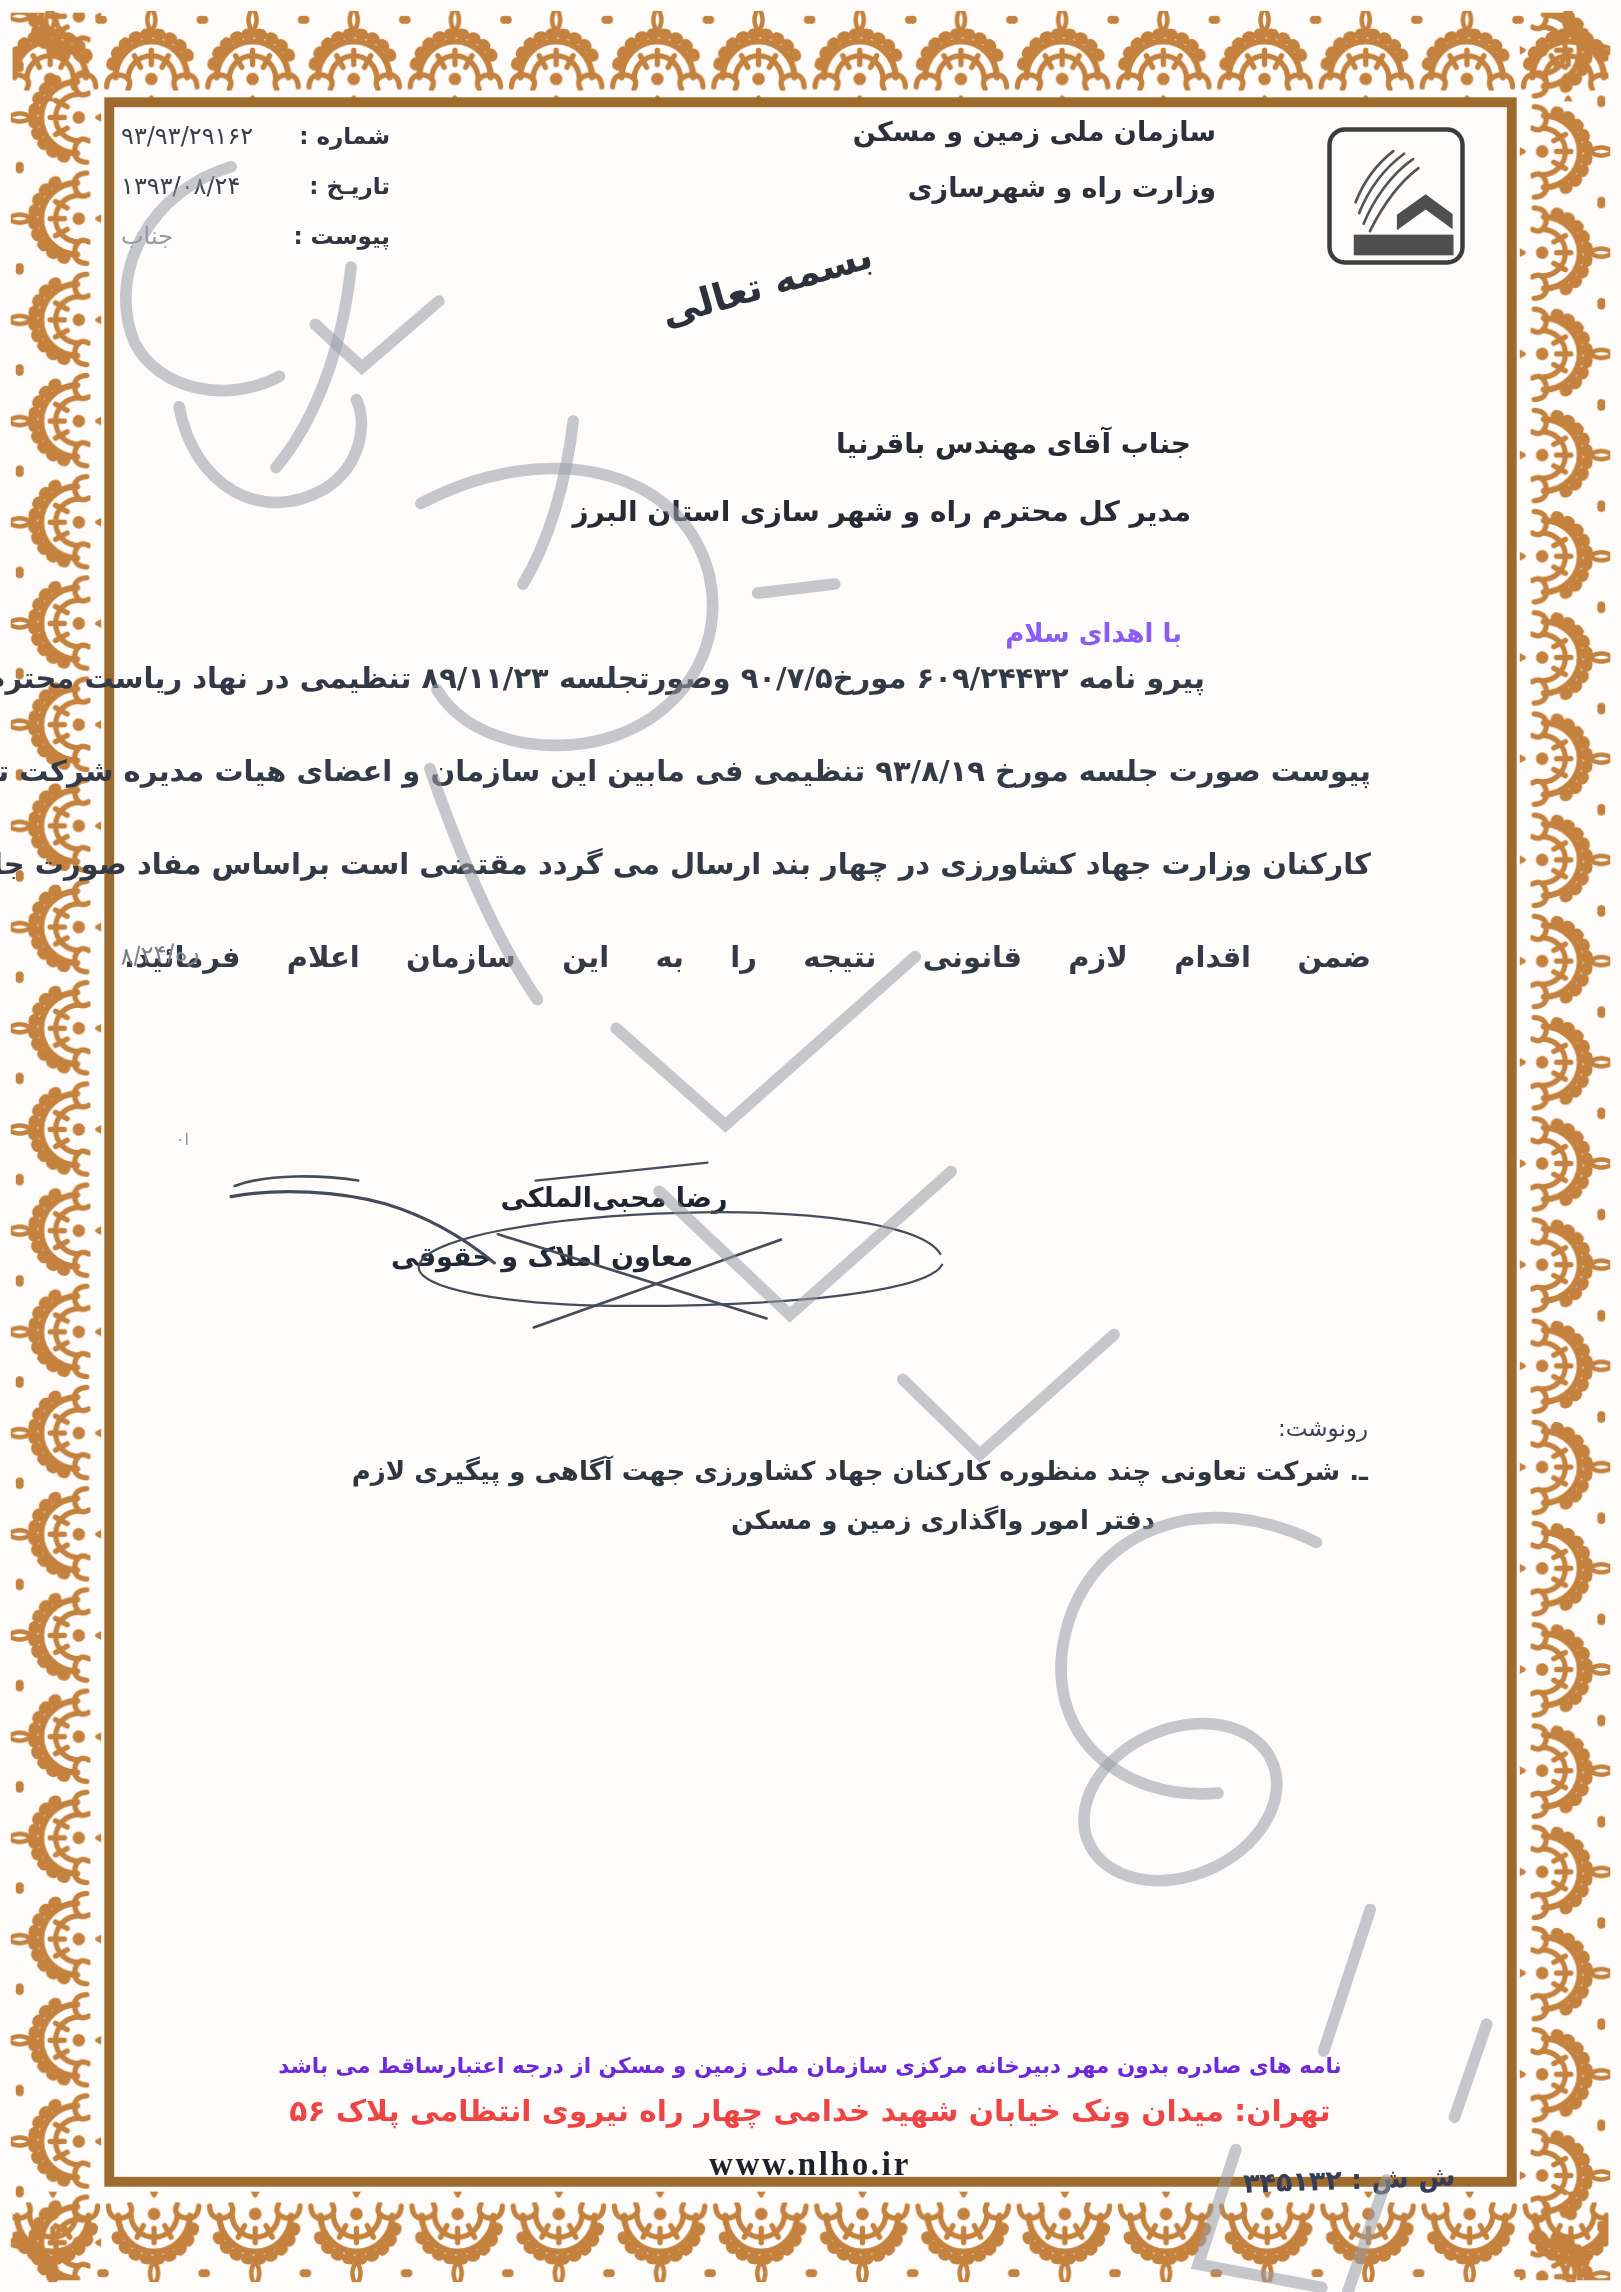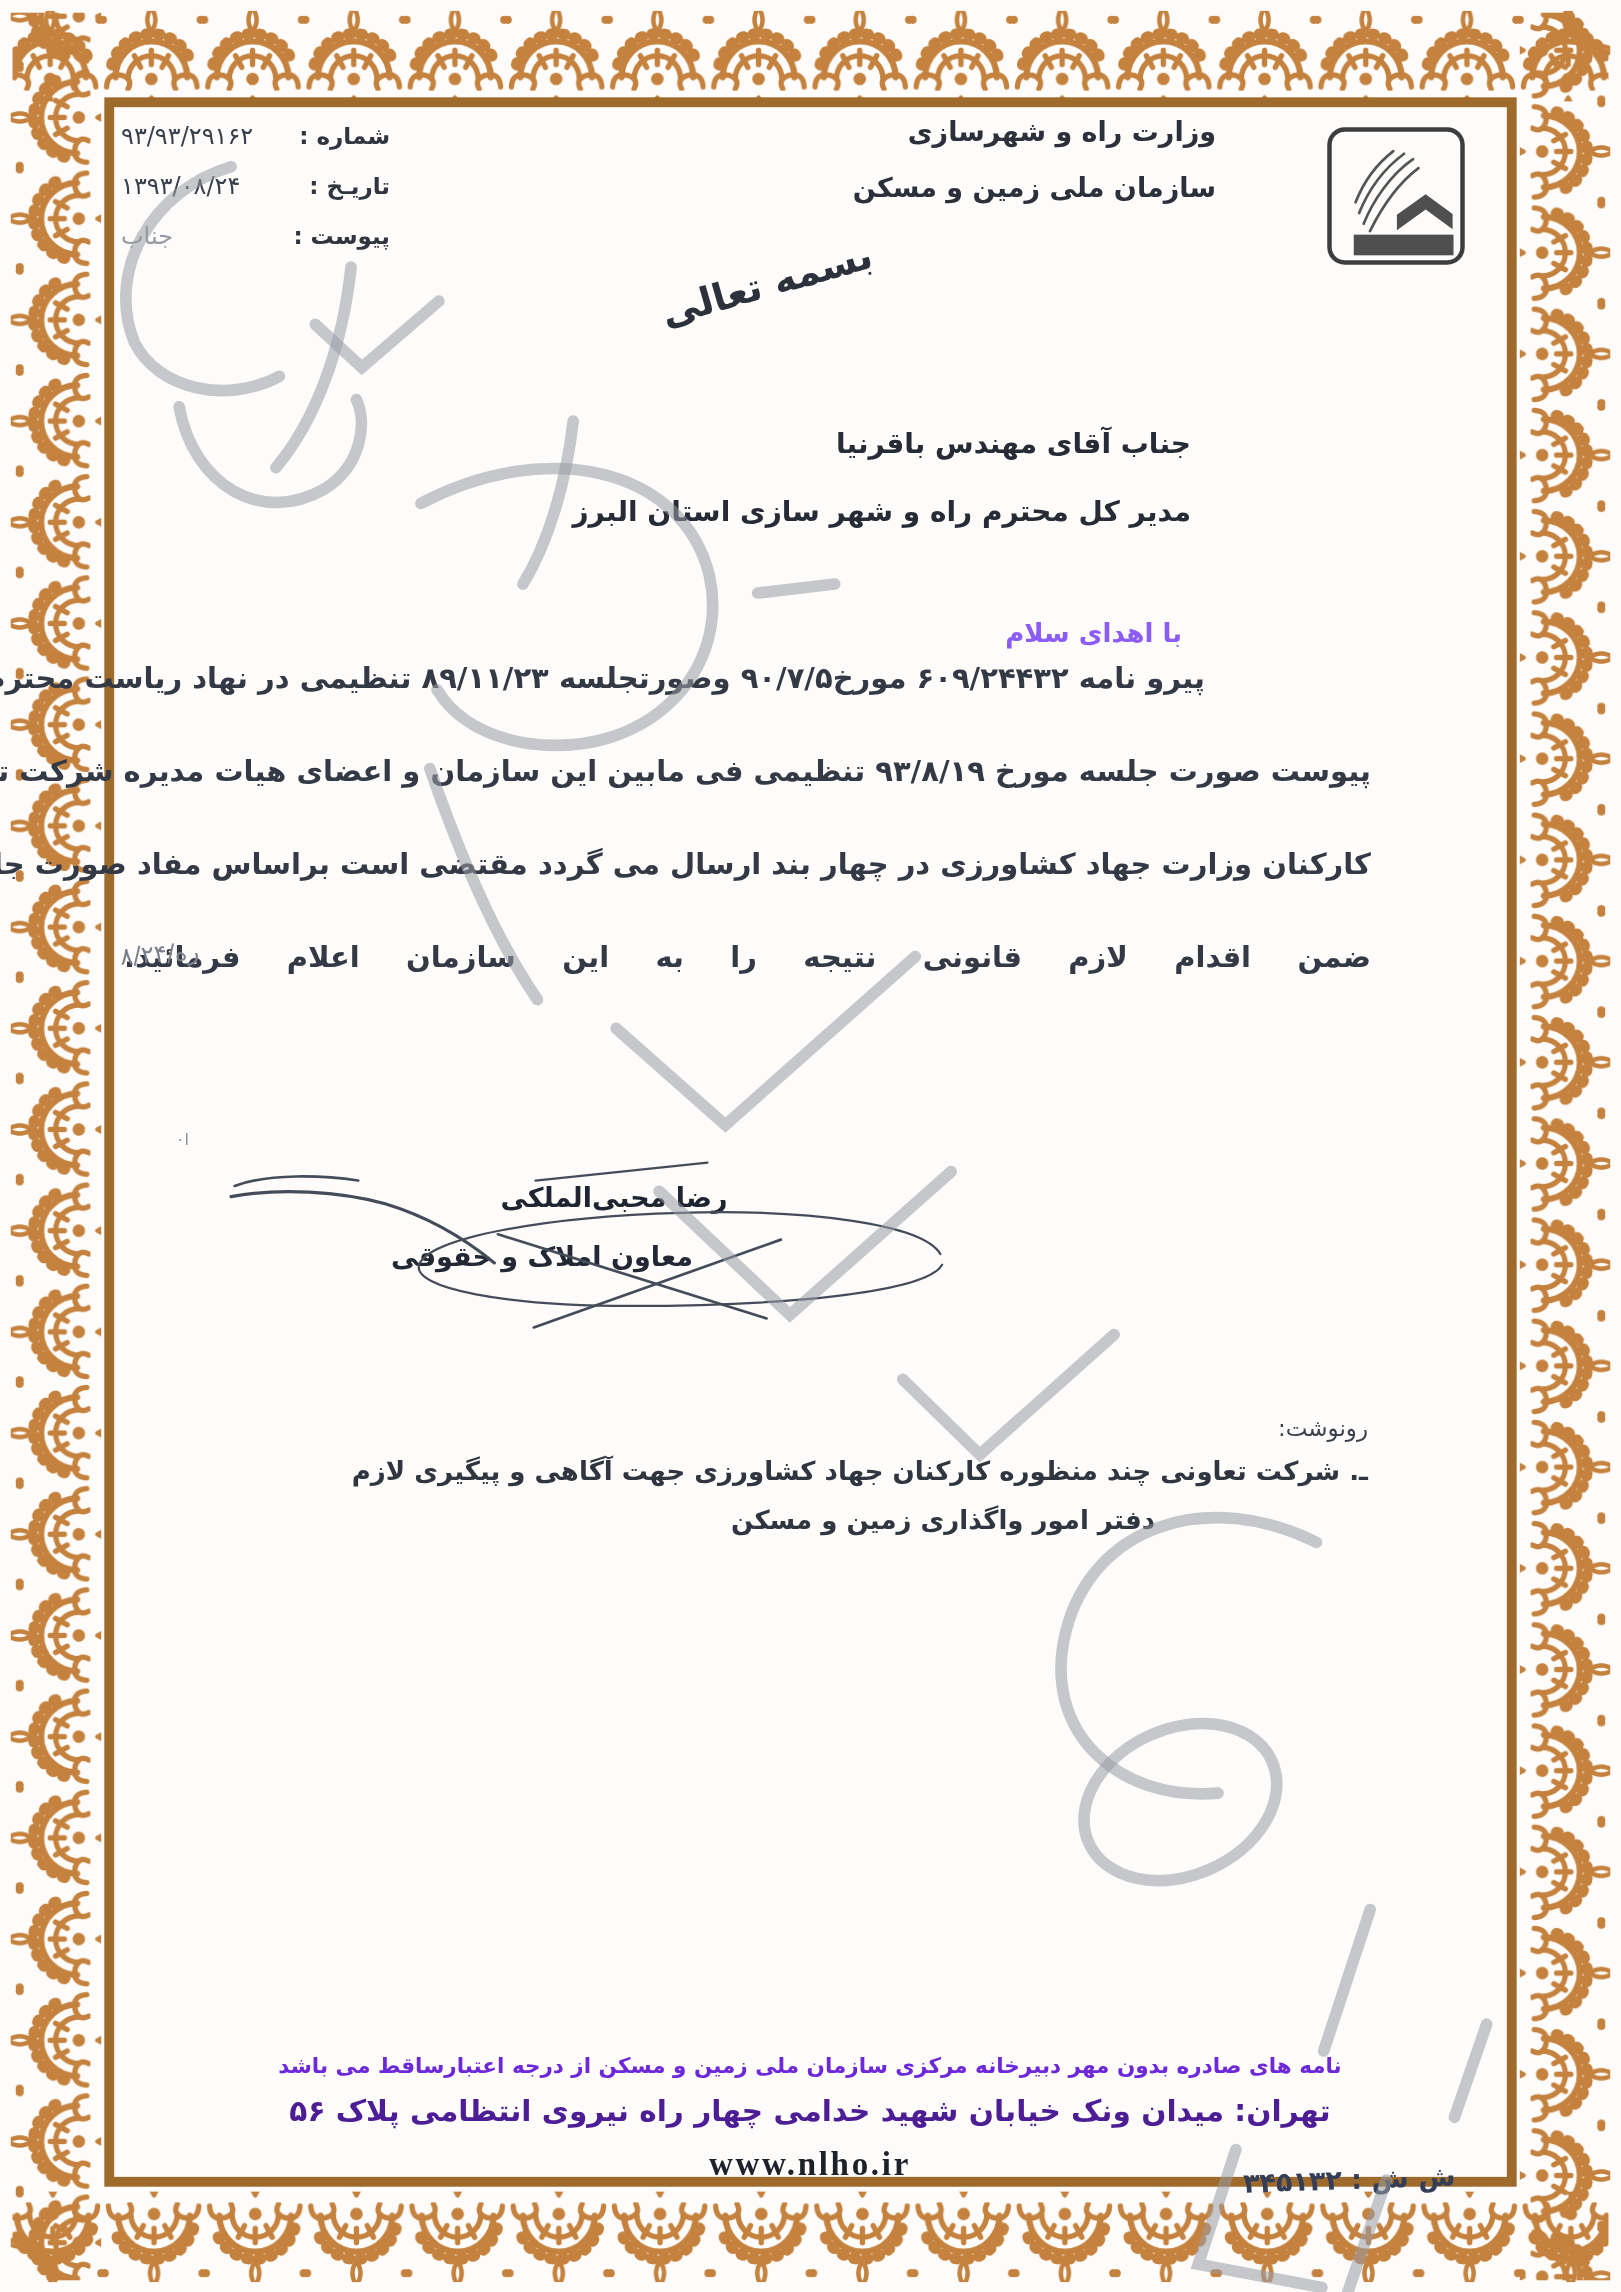--- a/index.html
+++ b/index.html
@@ -37,21 +37,21 @@
     font-weight:bold;color:#1f2530;direction:rtl;white-space:nowrap;}
   .sig-title{left:372px;top:1241px;width:340px;text-align:center;font-size:27px;
     font-weight:bold;color:#222834;direction:rtl;white-space:nowrap;}
   
   .cc-label{right:253px;top:1415px;font-size:23px;color:#3c424e;direction:rtl;margin-left:30px;}
   .cc-item1{right:253px;top:1456px;font-size:26px;font-weight:bold;color:#30363f;direction:rtl;white-space:nowrap;}
   .cc-item2{right:466px;top:1505px;font-size:26px;font-weight:bold;color:#30363f;direction:rtl;white-space:nowrap;}
   
   .footer-line{left:116px;width:1388px;text-align:center;direction:rtl;}
   .f1{top:2053px;font-size:21.5px;font-weight:bold;color:#6d28d9;}
-  .f2{top:2094px;font-size:29.6px;font-weight:bold;color:#4c1d95;}
+  .f2{top:2094px;font-size:29.6px;font-weight:bold;color:#ef4444;}
   .f3{top:2146px;font-size:33px;font-weight:bold;color:#1d2129;
       font-family:"Liberation Serif",serif;letter-spacing:2.7px;direction:ltr;}
   .hand-ref{left:1243px;top:2164px;font-size:27px;font-weight:bold;color:#343e57;
     transform:rotate(-2deg);direction:rtl;white-space:nowrap;}
 </style>
 </head>
 <body>
 
 <div id="page">
 
@@ -104,22 +104,22 @@
       <span class="ref-label">تاریـخ :</span>
       <span class="ref-value">۱۳۹۳/۰۸/۲۴</span>
     </div>
     <div class="ref-row">
       <span class="ref-label">پیوست :</span>
       <span class="ref-value muted">جناب</span>
     </div>
   </div>
 
   <div class="abs org-block">
+    <div class="org-line">سازمان ملی زمین و مسکن</div>
     <div class="org-line">وزارت راه و شهرسازی</div>
-    <div class="org-line">سازمان ملی زمین و مسکن</div>
   </div>
 
   <svg class="abs" style="left:1325px;top:125px;" width="142" height="142" viewBox="0 0 158 158">
     <rect x="5" y="5" width="148" height="148" rx="17" fill="none" stroke="#3d3d3d" stroke-width="5"></rect>
     <g stroke="#555" fill="none" stroke-width="3" stroke-linecap="round">
       <path d="M34,86 C43,63 58,43 76,29"></path>
       <path d="M38,98 C48,73 65,49 88,32"></path>
       <path d="M43,110 C53,85 73,55 98,38"></path>
       <path d="M50,118 C62,94 80,66 104,48"></path>
     </g>

